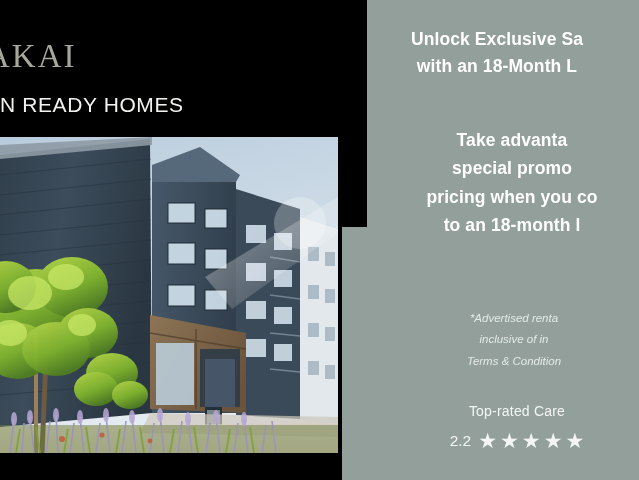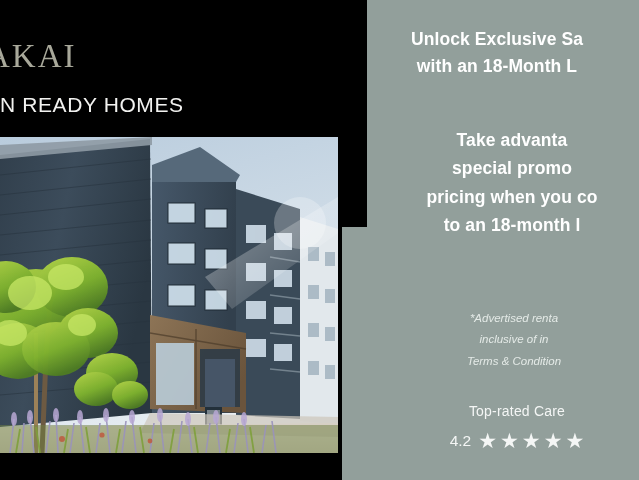--- a/index.html
+++ b/index.html
@@ -411,21 +411,21 @@
 
     <div class="disclaimer">
       <span class="dl-line">*Advertised renta</span>
       <span class="dl-line">inclusive of in</span>
       <span class="dl-line">Terms &amp; Condition</span>
     </div>
 
     <div class="rating-block">
       <div class="rating-title">Top-rated Care</div>
       <div class="rating-stars-row">
-        <span class="rating-score">4.2</span>
+        <span class="rating-score">2.2</span>
         <span class="stars">
           <span class="star">★</span>
           <span class="star">★</span>
           <span class="star">★</span>
           <span class="star">★</span>
           <span class="star">★</span>
         </span>
       </div>
     </div>
 

